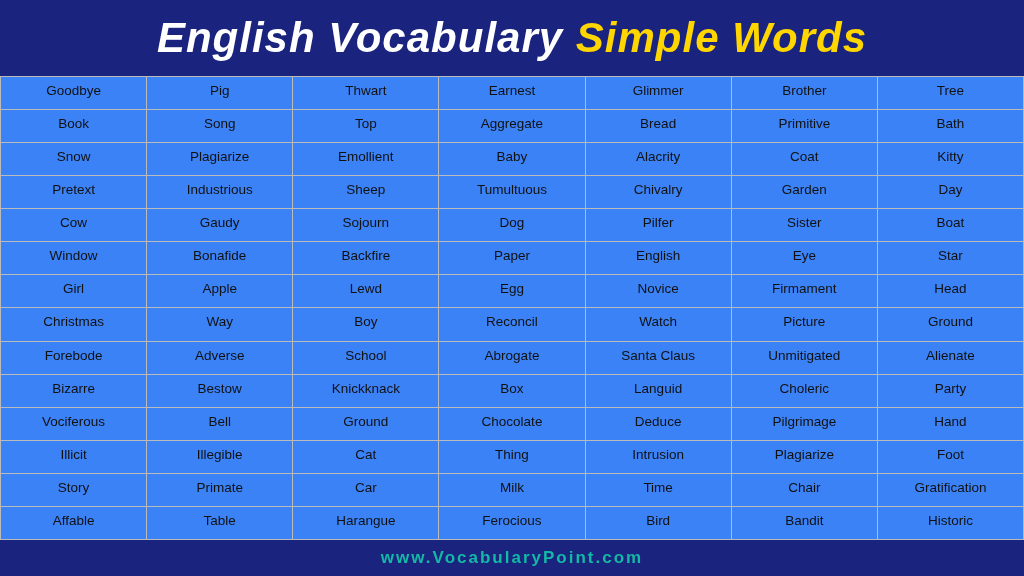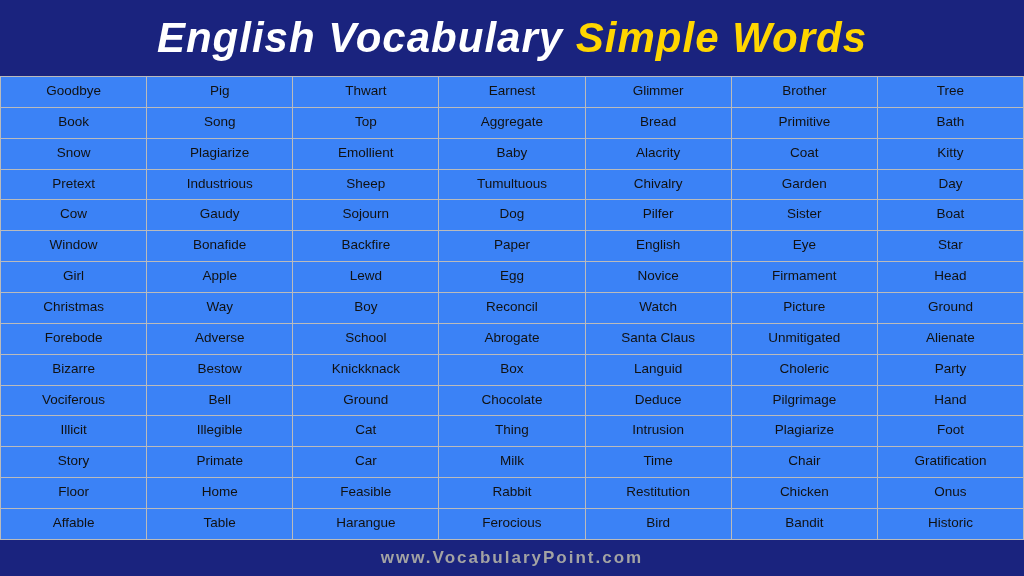--- a/index.html
+++ b/index.html
@@ -51,21 +51,21 @@
       color: #111;
       line-height: 1.55;
     }
 
     .footer {
       background: #1a237e;
       padding: 8px;
       text-align: center;
     }
     .footer span {
-      color: #a3a3a3;
+      color: #14b8a6;
       font-size: 17px;
       font-weight: bold;
       letter-spacing: 2px;
     }
   </style>
 </head>
 <body>
 
 <div class="header">
   <h1>
@@ -188,29 +188,20 @@
         <tr>
           <td>Story</td>
           <td>Primate</td>
           <td>Car</td>
           <td>Milk</td>
           <td>Time</td>
           <td>Chair</td>
           <td>Gratification</td>
         </tr>
         <tr>
-          <td>Floor</td>
-          <td>Home</td>
-          <td>Feasible</td>
-          <td>Rabbit</td>
-          <td>Restitution</td>
-          <td>Chicken</td>
-          <td>Onus</td>
-        </tr>
-        <tr>
           <td>Affable</td>
           <td>Table</td>
           <td>Harangue</td>
           <td>Ferocious</td>
           <td>Bird</td>
           <td>Bandit</td>
           <td>Historic</td>
         </tr>
       </tbody>
   </table>

